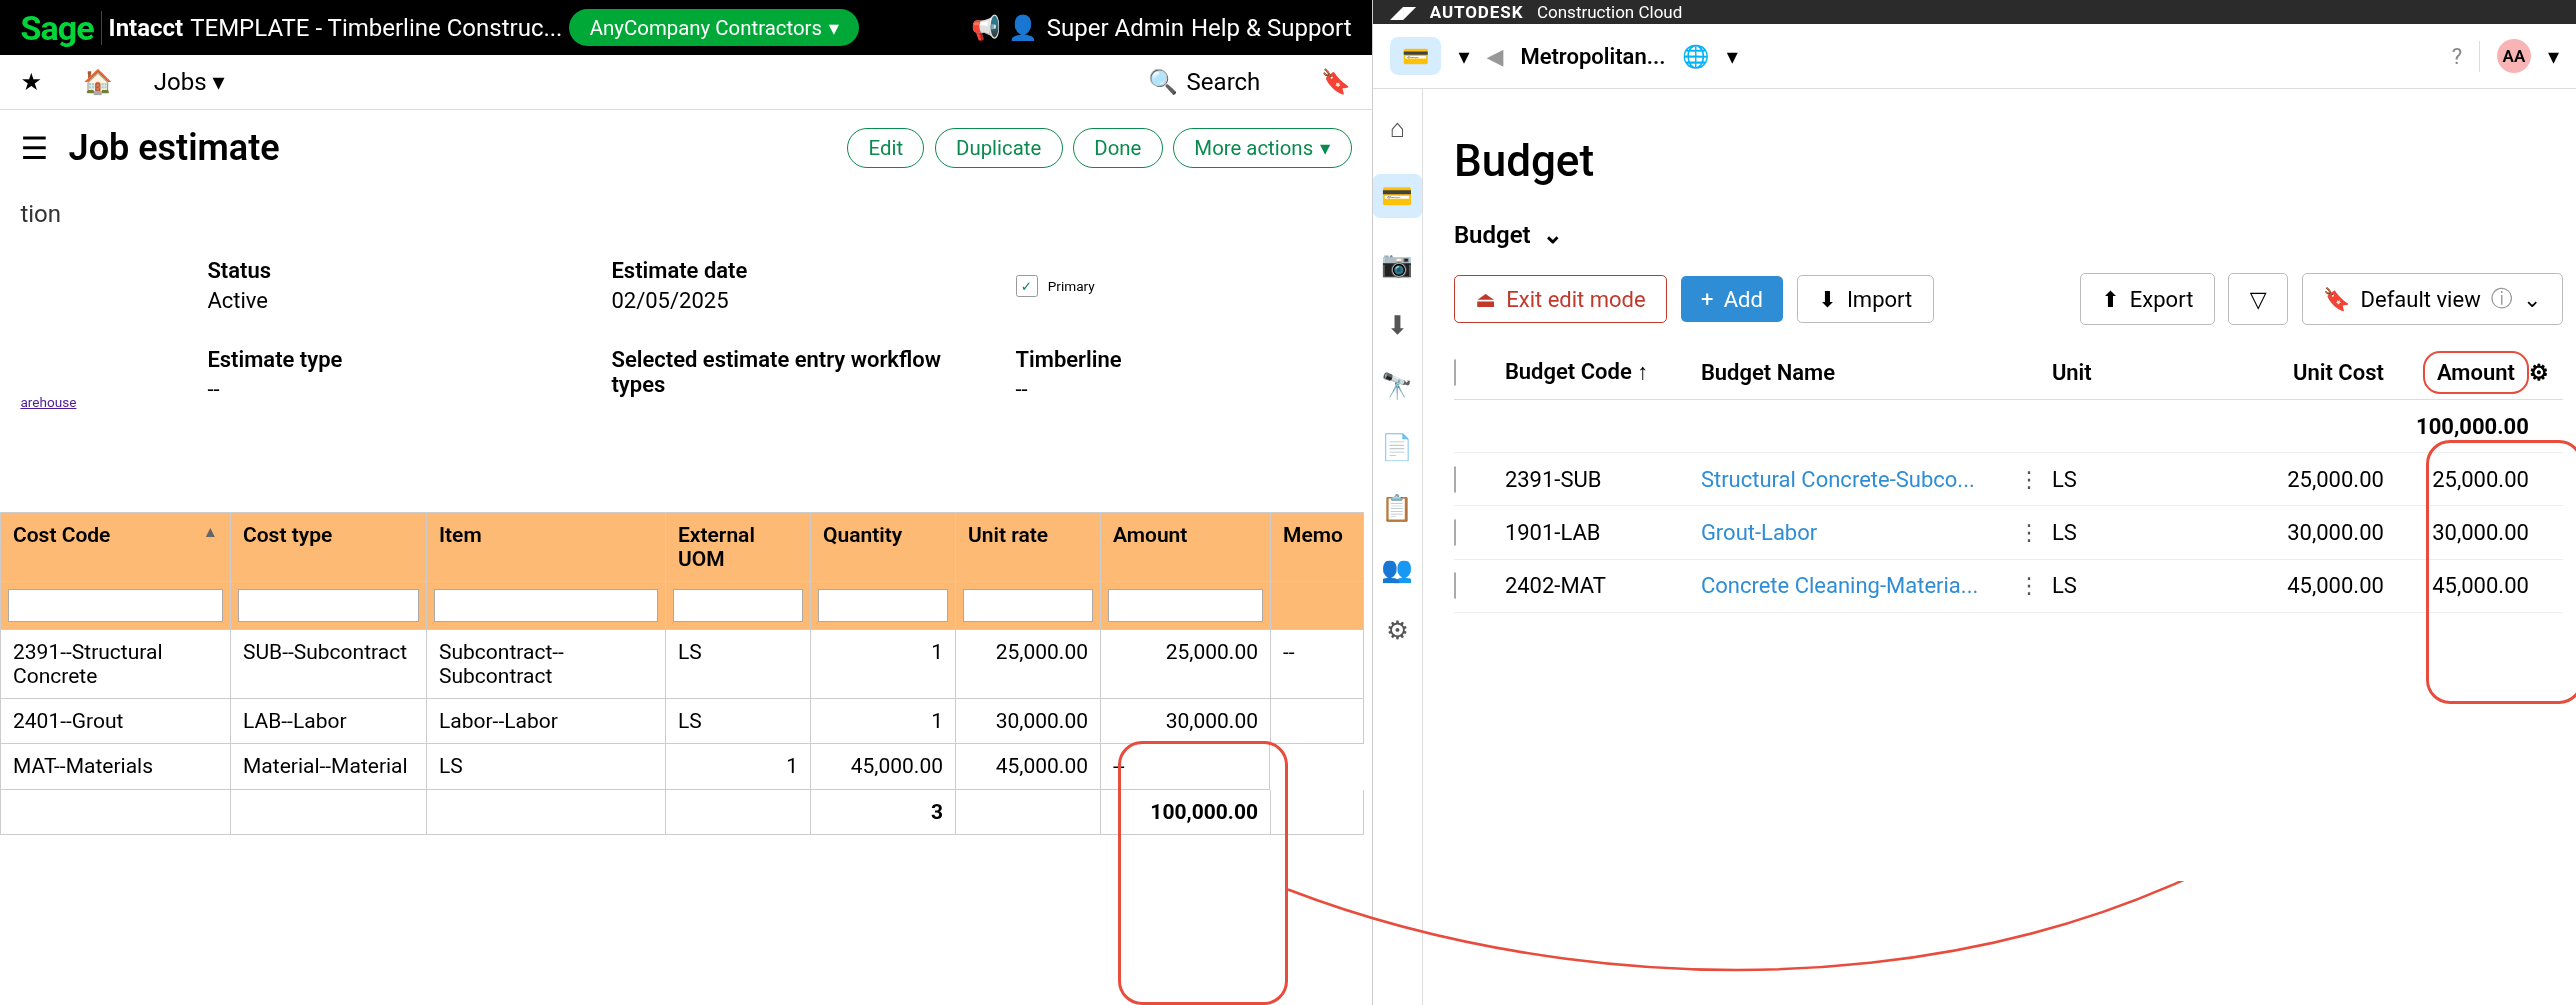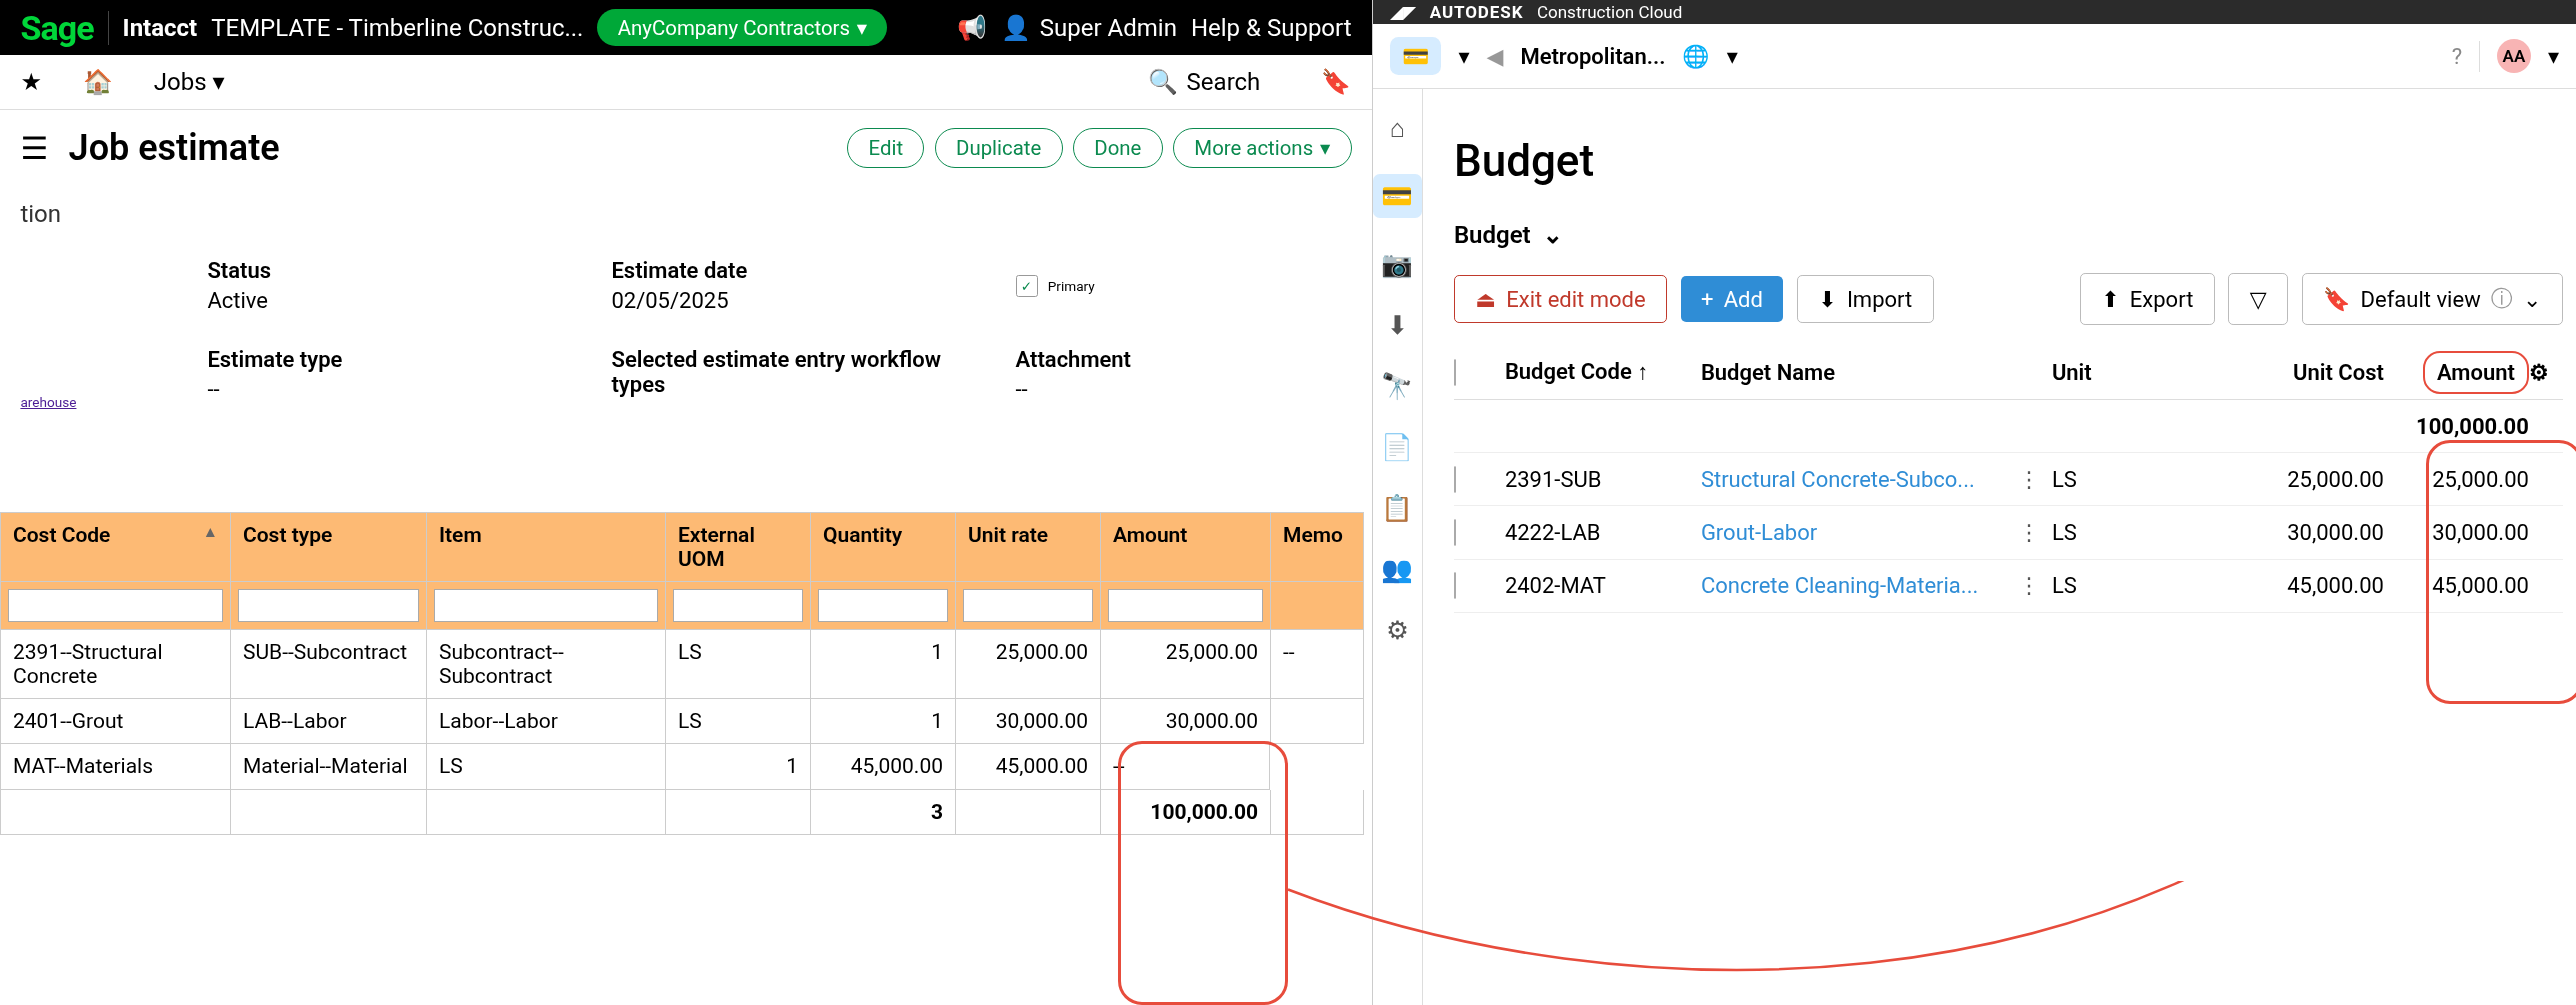--- a/index.html
+++ b/index.html
@@ -2,21 +2,21 @@
 <html style="font-size:13.6px"><head>
 <meta charset="utf-8">
 <style>
 * { margin:0; padding:0; box-sizing:border-box; font-family:-apple-system,BlinkMacSystemFont,"Segoe UI",Roboto,sans-serif; }
 body { display:flex; width:2576px; height:1005px; background:#fff; }
 .pane { height:1005px; }
 .left { width:1373px; border-right:0.9px solid #ccc; display:flex; flex-direction:column; }
 .right { width:1203px; display:flex; flex-direction:column; }
 
 
-.sage-top { background:#000; color:#fff; height:55px; display:flex; align-items:center; padding:0 20.4px; font-size:24px; gap:14px; }
+.sage-top { background:#000; color:#fff; height:55px; display:flex; align-items:center; padding:0 20.4px; font-size:24px; gap:7px; }
 .sage-logo { color:#00d639; font-weight:bold; font-size:34px; letter-spacing:-0.9px; }
 .sage-divider { width:0.9px; height:34px; background:#444; }
 .pill { background:#00a838; border-radius:20.4px; padding:6.8px 20.4px; font-size:20.4px; display:flex; align-items:center; gap:6.8px; }
 .sage-top .spacer { flex:1; }
 .sage-top-item { display:flex; align-items:center; gap:8.5px; }
 .sage-nav { height:55px; display:flex; align-items:center; padding:0 20.4px; gap:41px; font-size:24px; border-bottom:0.9px solid #ddd; }
 .sage-nav .search { margin-left:auto; display:flex; align-items:center; gap:8.5px; }
 
 .page-head { display:flex; align-items:center; padding:17px 20.4px; gap:20.4px; }
 .page-head h1 { font-size:36px; font-weight:600; }
@@ -141,21 +141,21 @@
           <span>Primary</span>
         </div>
       <div>
           <div class="meta-lbl">Estimate type</div>
           <div class="meta-val">--</div>
         </div>
       <div>
           <div class="meta-lbl">Selected estimate entry workflow types</div>
         </div>
       <div>
-          <div class="meta-lbl">Attachment</div>
+          <div class="meta-lbl">Timberline</div>
           <div class="meta-val">--</div>
         </div>
     </div>
     <div class="link" style="margin-top:-25.6px">arehouse</div>
   </div>
 
   <div class="table">
     <div class="table-hd">
       <div><span>Cost Code</span><span class="sort">▲</span></div>
       <div>Cost type</div>
@@ -315,21 +315,21 @@
           <div>2391-SUB</div>
           <div class="blink">Structural Concrete-Subco...</div>
           <div class="dots">⋮</div>
           <div>LS</div>
           <div class="num">25,000.00</div>
           <div class="num">25,000.00</div>
             <div></div>
         </div>
         <div class="btbl-row">
           <div><span class="ckbx"></span></div>
-          <div>4222-LAB</div>
+          <div>1901-LAB</div>
           <div class="blink">Grout-Labor</div>
           <div class="dots">⋮</div>
           <div>LS</div>
           <div class="num">30,000.00</div>
           <div class="num">30,000.00</div>
             <div></div>
         </div>
         <div class="btbl-row">
           <div><span class="ckbx"></span></div>
           <div>2402-MAT</div>

